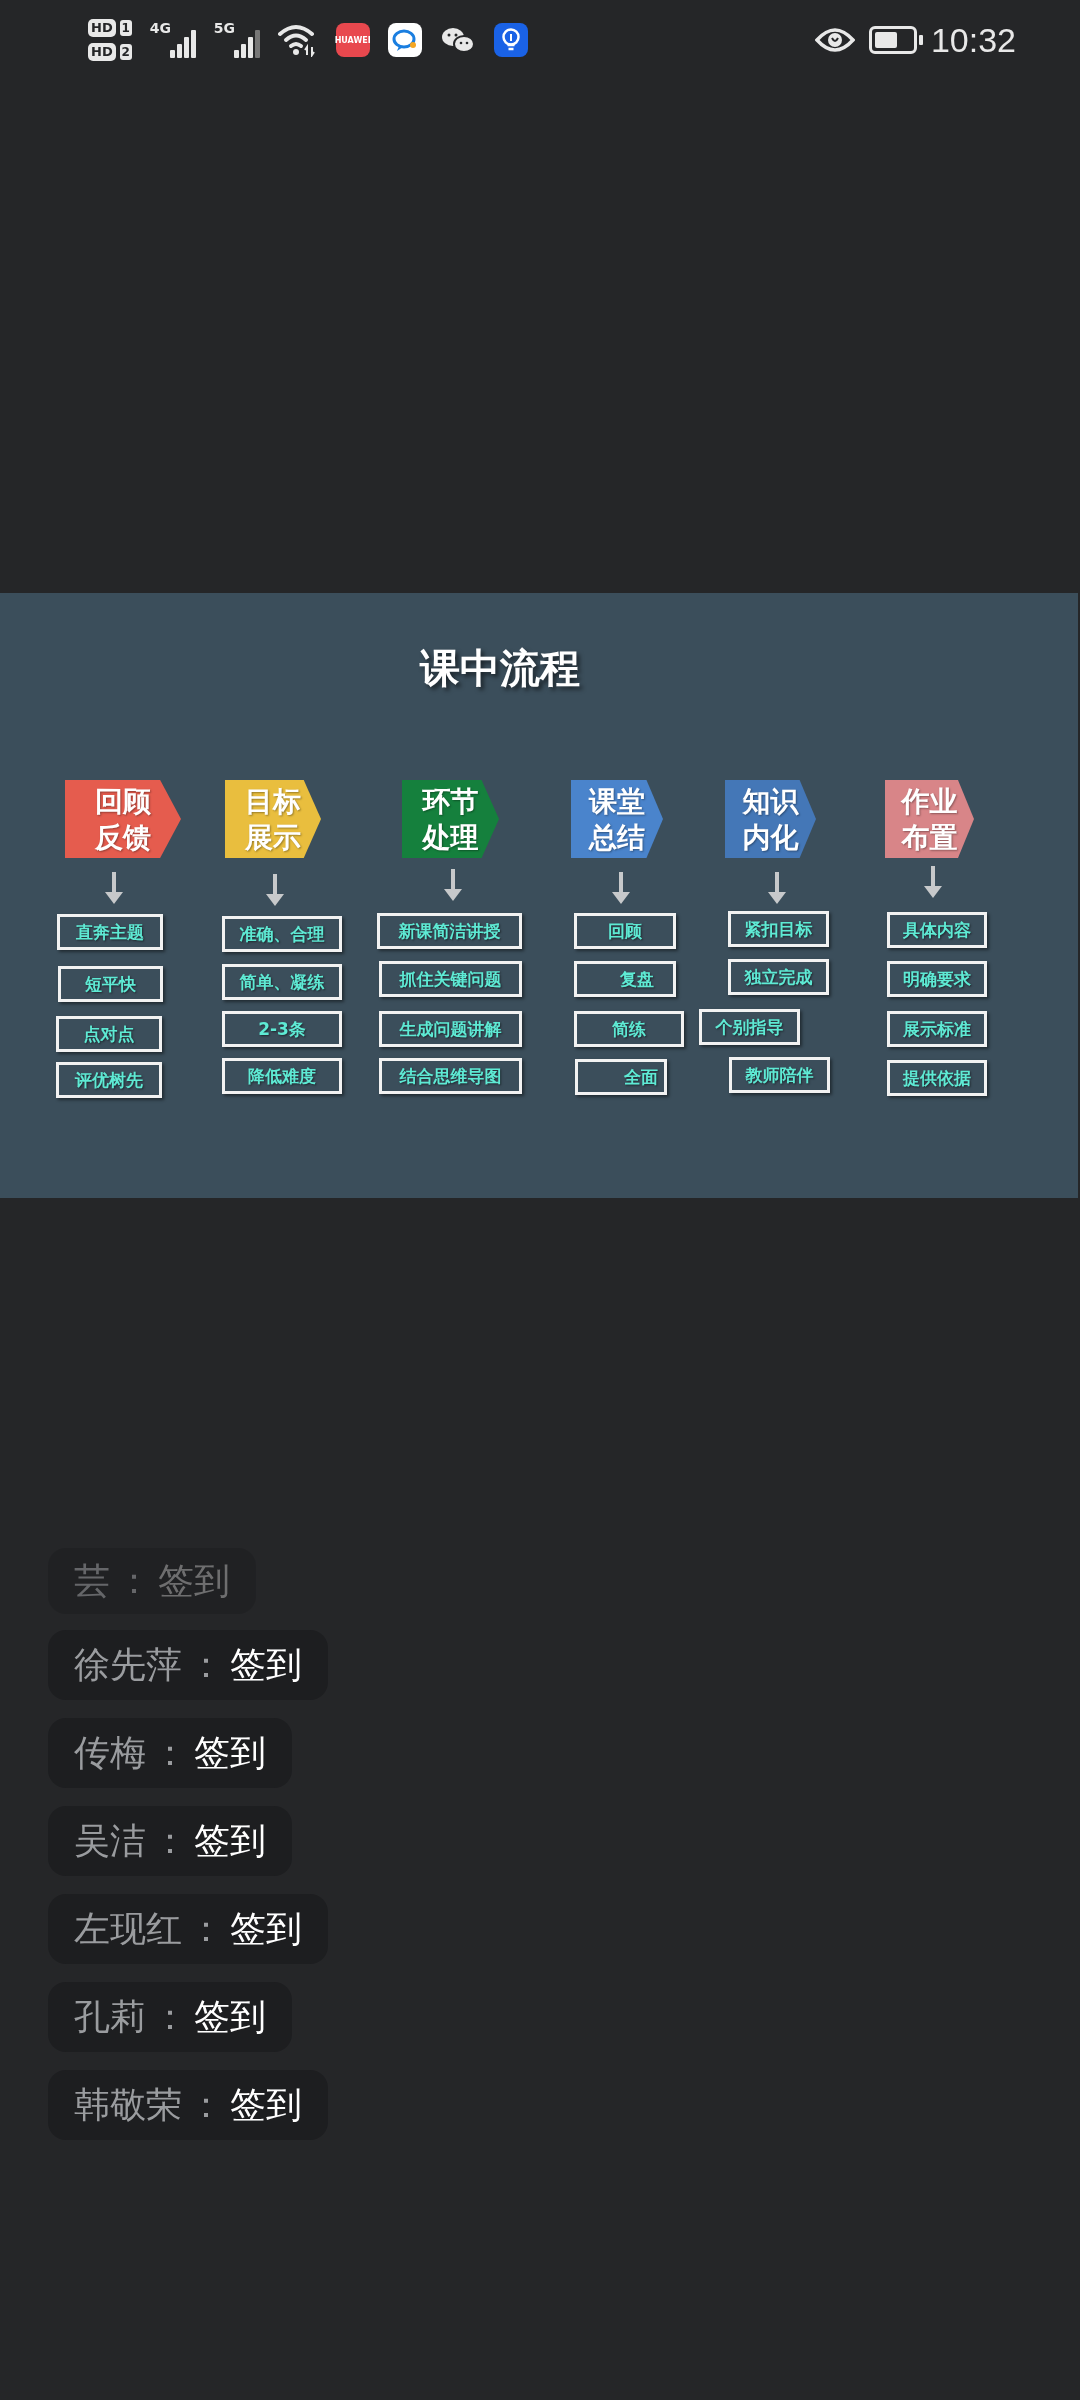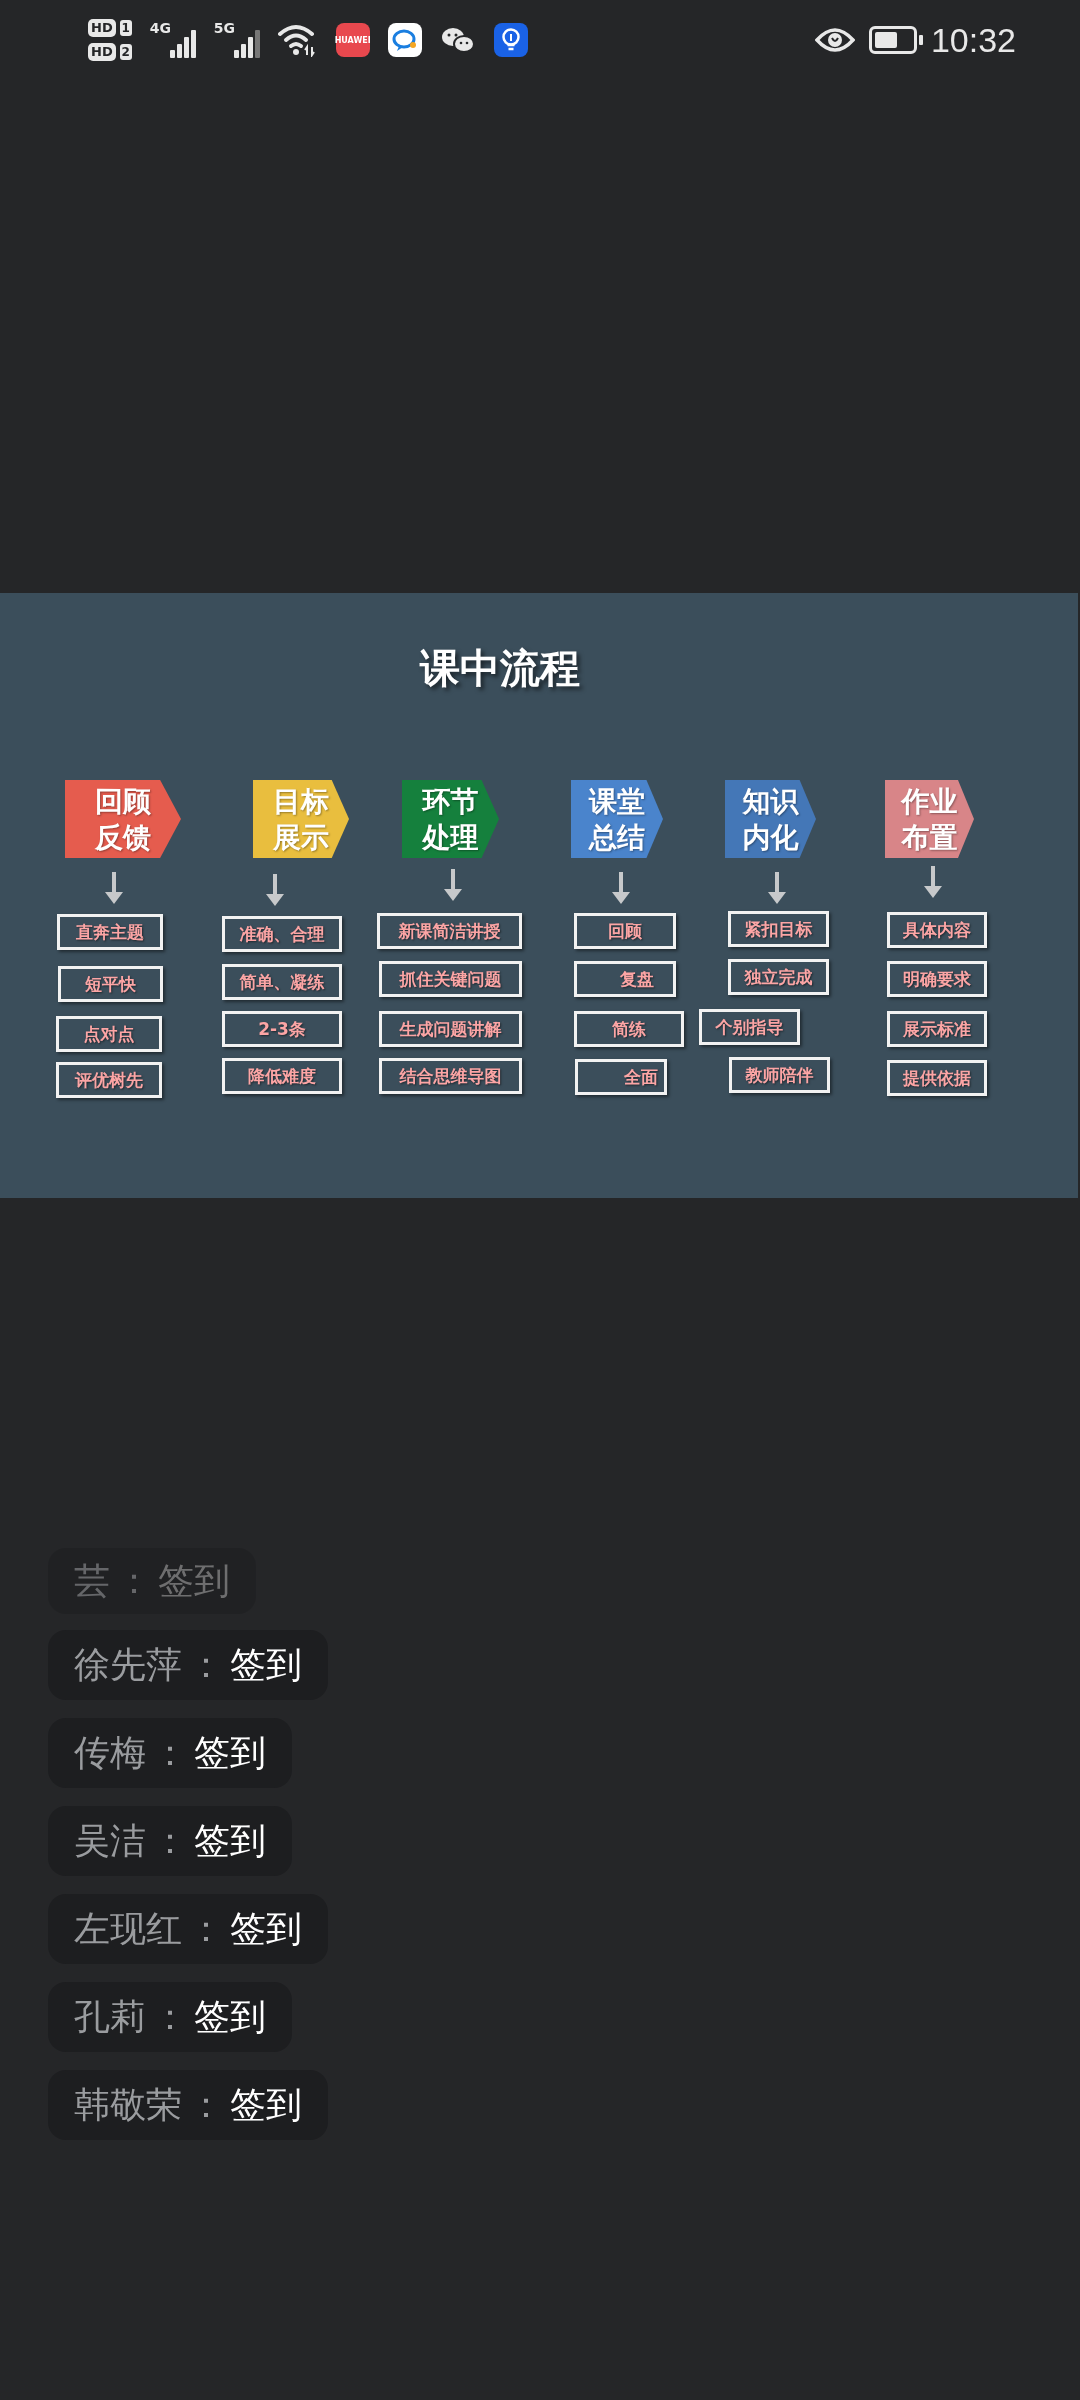--- a/index.html
+++ b/index.html
@@ -22,21 +22,21 @@
   .battery .fill{position:absolute;left:3px;top:3px;bottom:3px;width:22px;background:#e8e8e8;border-radius:2px;}
   .battery .tip{position:absolute;right:-9px;top:6px;width:4px;height:10px;background:#e8e8e8;border-radius:1px;}
 
   
   .slide{position:absolute;left:0;top:593px;width:1078px;height:605px;background:#3b4e5b;}
   .slide-title{position:absolute;left:0;width:1000px;top:48px;text-align:center;font-size:40px;font-weight:bold;color:#fff;text-shadow:3px 3px 4px rgba(0,0,0,.55);}
   .chev{position:absolute;top:187px;height:78px;color:#fff;font-size:28px;font-weight:bold;line-height:36px;text-align:center;box-sizing:border-box;padding-top:4px;
         clip-path:polygon(0 0,82% 0,100% 50%,82% 100%,0 100%);filter:drop-shadow(3px 3px 3px rgba(0,0,0,.5));text-shadow:1px 1px 2px rgba(0,0,0,.35);}
   .arrow{position:absolute;top:279px;width:4px;height:22px;background:#c7c9cb;}
   .arrow::after{content:"";position:absolute;left:-7px;top:20px;border-left:9px solid transparent;border-right:9px solid transparent;border-top:12px solid #c7c9cb;}
-  .box{position:absolute;height:36px;border:3px solid #f2f2f2;box-sizing:border-box;color:#fca5a5;font-size:17px;font-weight:bold;display:flex;align-items:center;justify-content:center;
+  .box{position:absolute;height:36px;border:3px solid #f2f2f2;box-sizing:border-box;color:#5eead4;font-size:17px;font-weight:bold;display:flex;align-items:center;justify-content:center;
        box-shadow:2px 2px 3px rgba(0,0,0,.45);text-shadow:1px 1px 2px rgba(0,0,0,.5);white-space:nowrap;}
 
   
   .chat{position:absolute;left:48px;top:1548px;display:flex;flex-direction:column;gap:18px;}
   .bubble{height:70px;background:#1d1e20;border-radius:18px;display:flex;align-items:center;padding:0 26px;font-size:36px;align-self:flex-start;box-sizing:border-box;}
   .bubble .name{color:#9a9c9f;}
   .bubble .sep{color:#9a9c9f;margin:0 6px;}
   .bubble .msg{color:#ffffff;}
   .bubble.faded{opacity:.55;height:66px;margin-bottom:-2px;}
   .bubble.faded .msg{color:#aaa;}
@@ -124,21 +124,21 @@
         <div>反馈</div>
     </div>
     <div class="arrow" style="left:112px;"></div>
     <div class="box" style="left:57px;width:106px;top:321px;">直奔主题</div>
     <div class="box" style="left:58px;width:105px;top:373px;">短平快</div>
     <div class="box" style="left:56px;width:106px;top:423px;">点对点</div>
     <div class="box" style="left:56px;width:106px;top:469px;">评优树先</div>
   </div>
 
   <div>
-    <div class="chev" style="left:225px;width:96px;background:#e9be3e;margin-left:28px;">
+    <div class="chev" style="left:225px;width:96px;background:#e9be3e;">
       <div>目标</div>
         <div>展示</div>
     </div>
     <div class="arrow" style="left:273px;top:281px;"></div>
     <div class="box" style="left:222px;width:120px;top:323px;">准确、合理</div>
     <div class="box" style="left:222px;width:120px;top:371px;">简单、凝练</div>
     <div class="box" style="left:222px;width:120px;top:418px;">2-3条</div>
     <div class="box" style="left:222px;width:120px;top:465px;">降低难度</div>
   </div>
 

